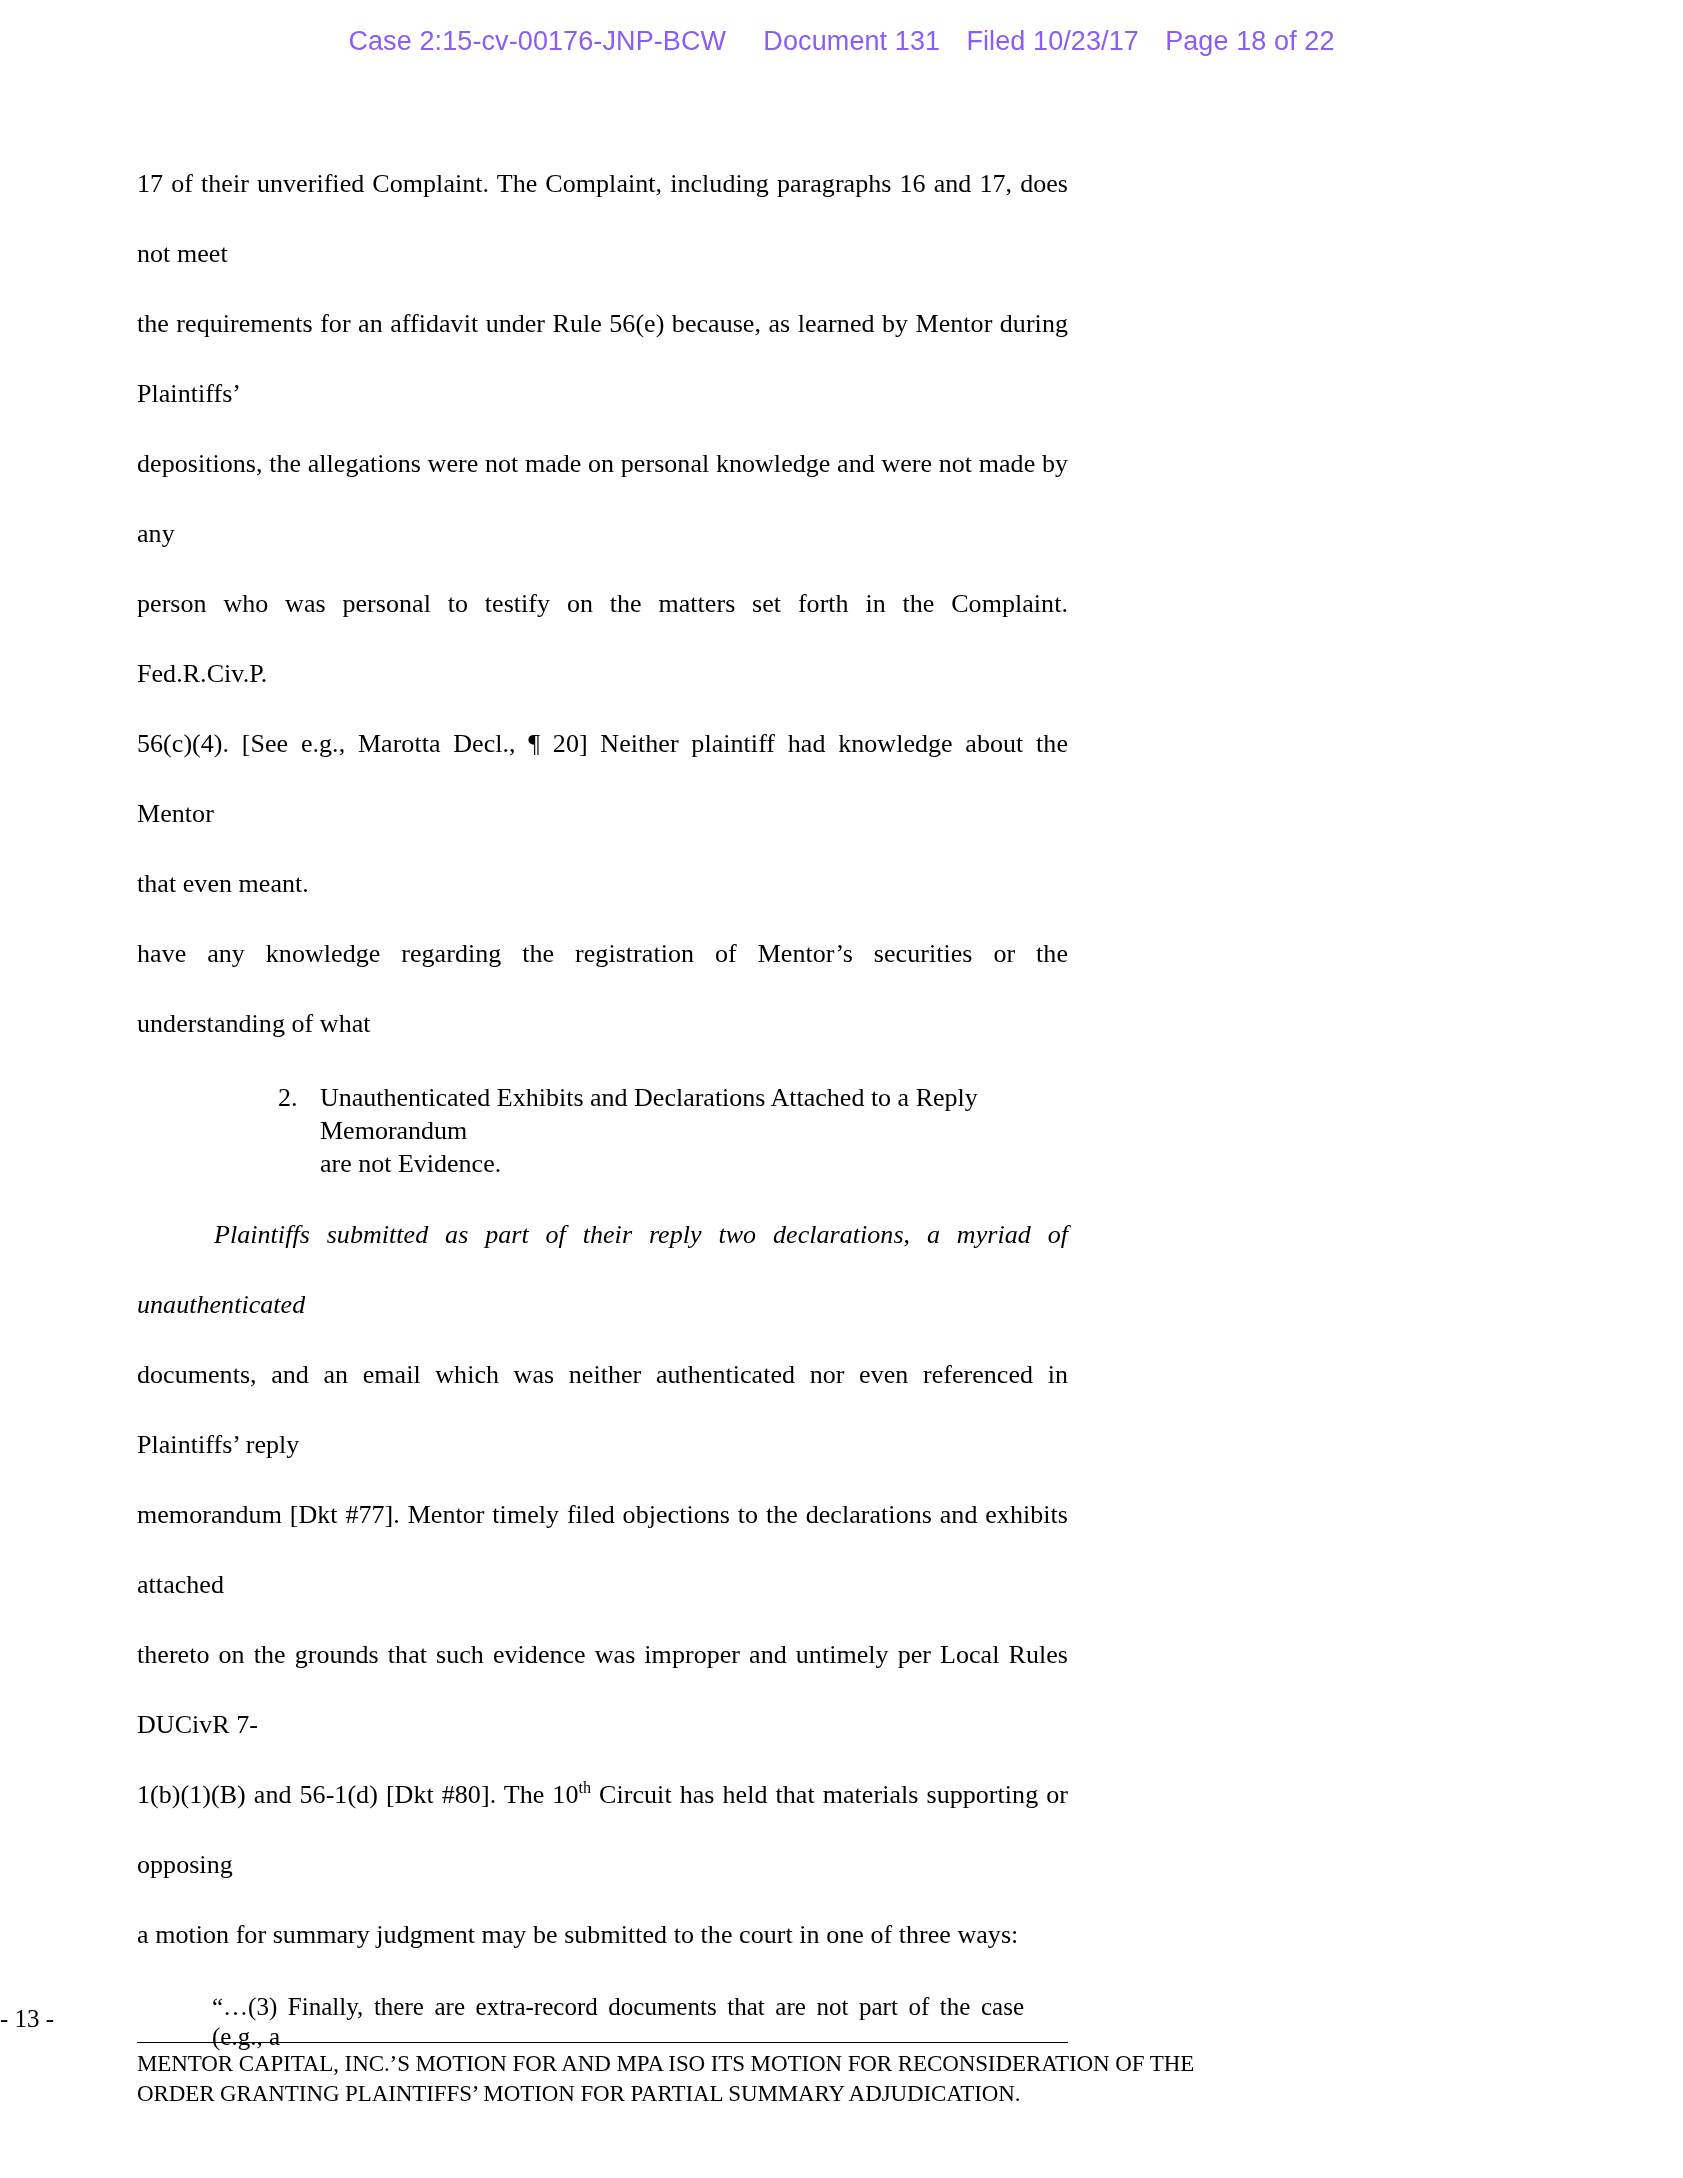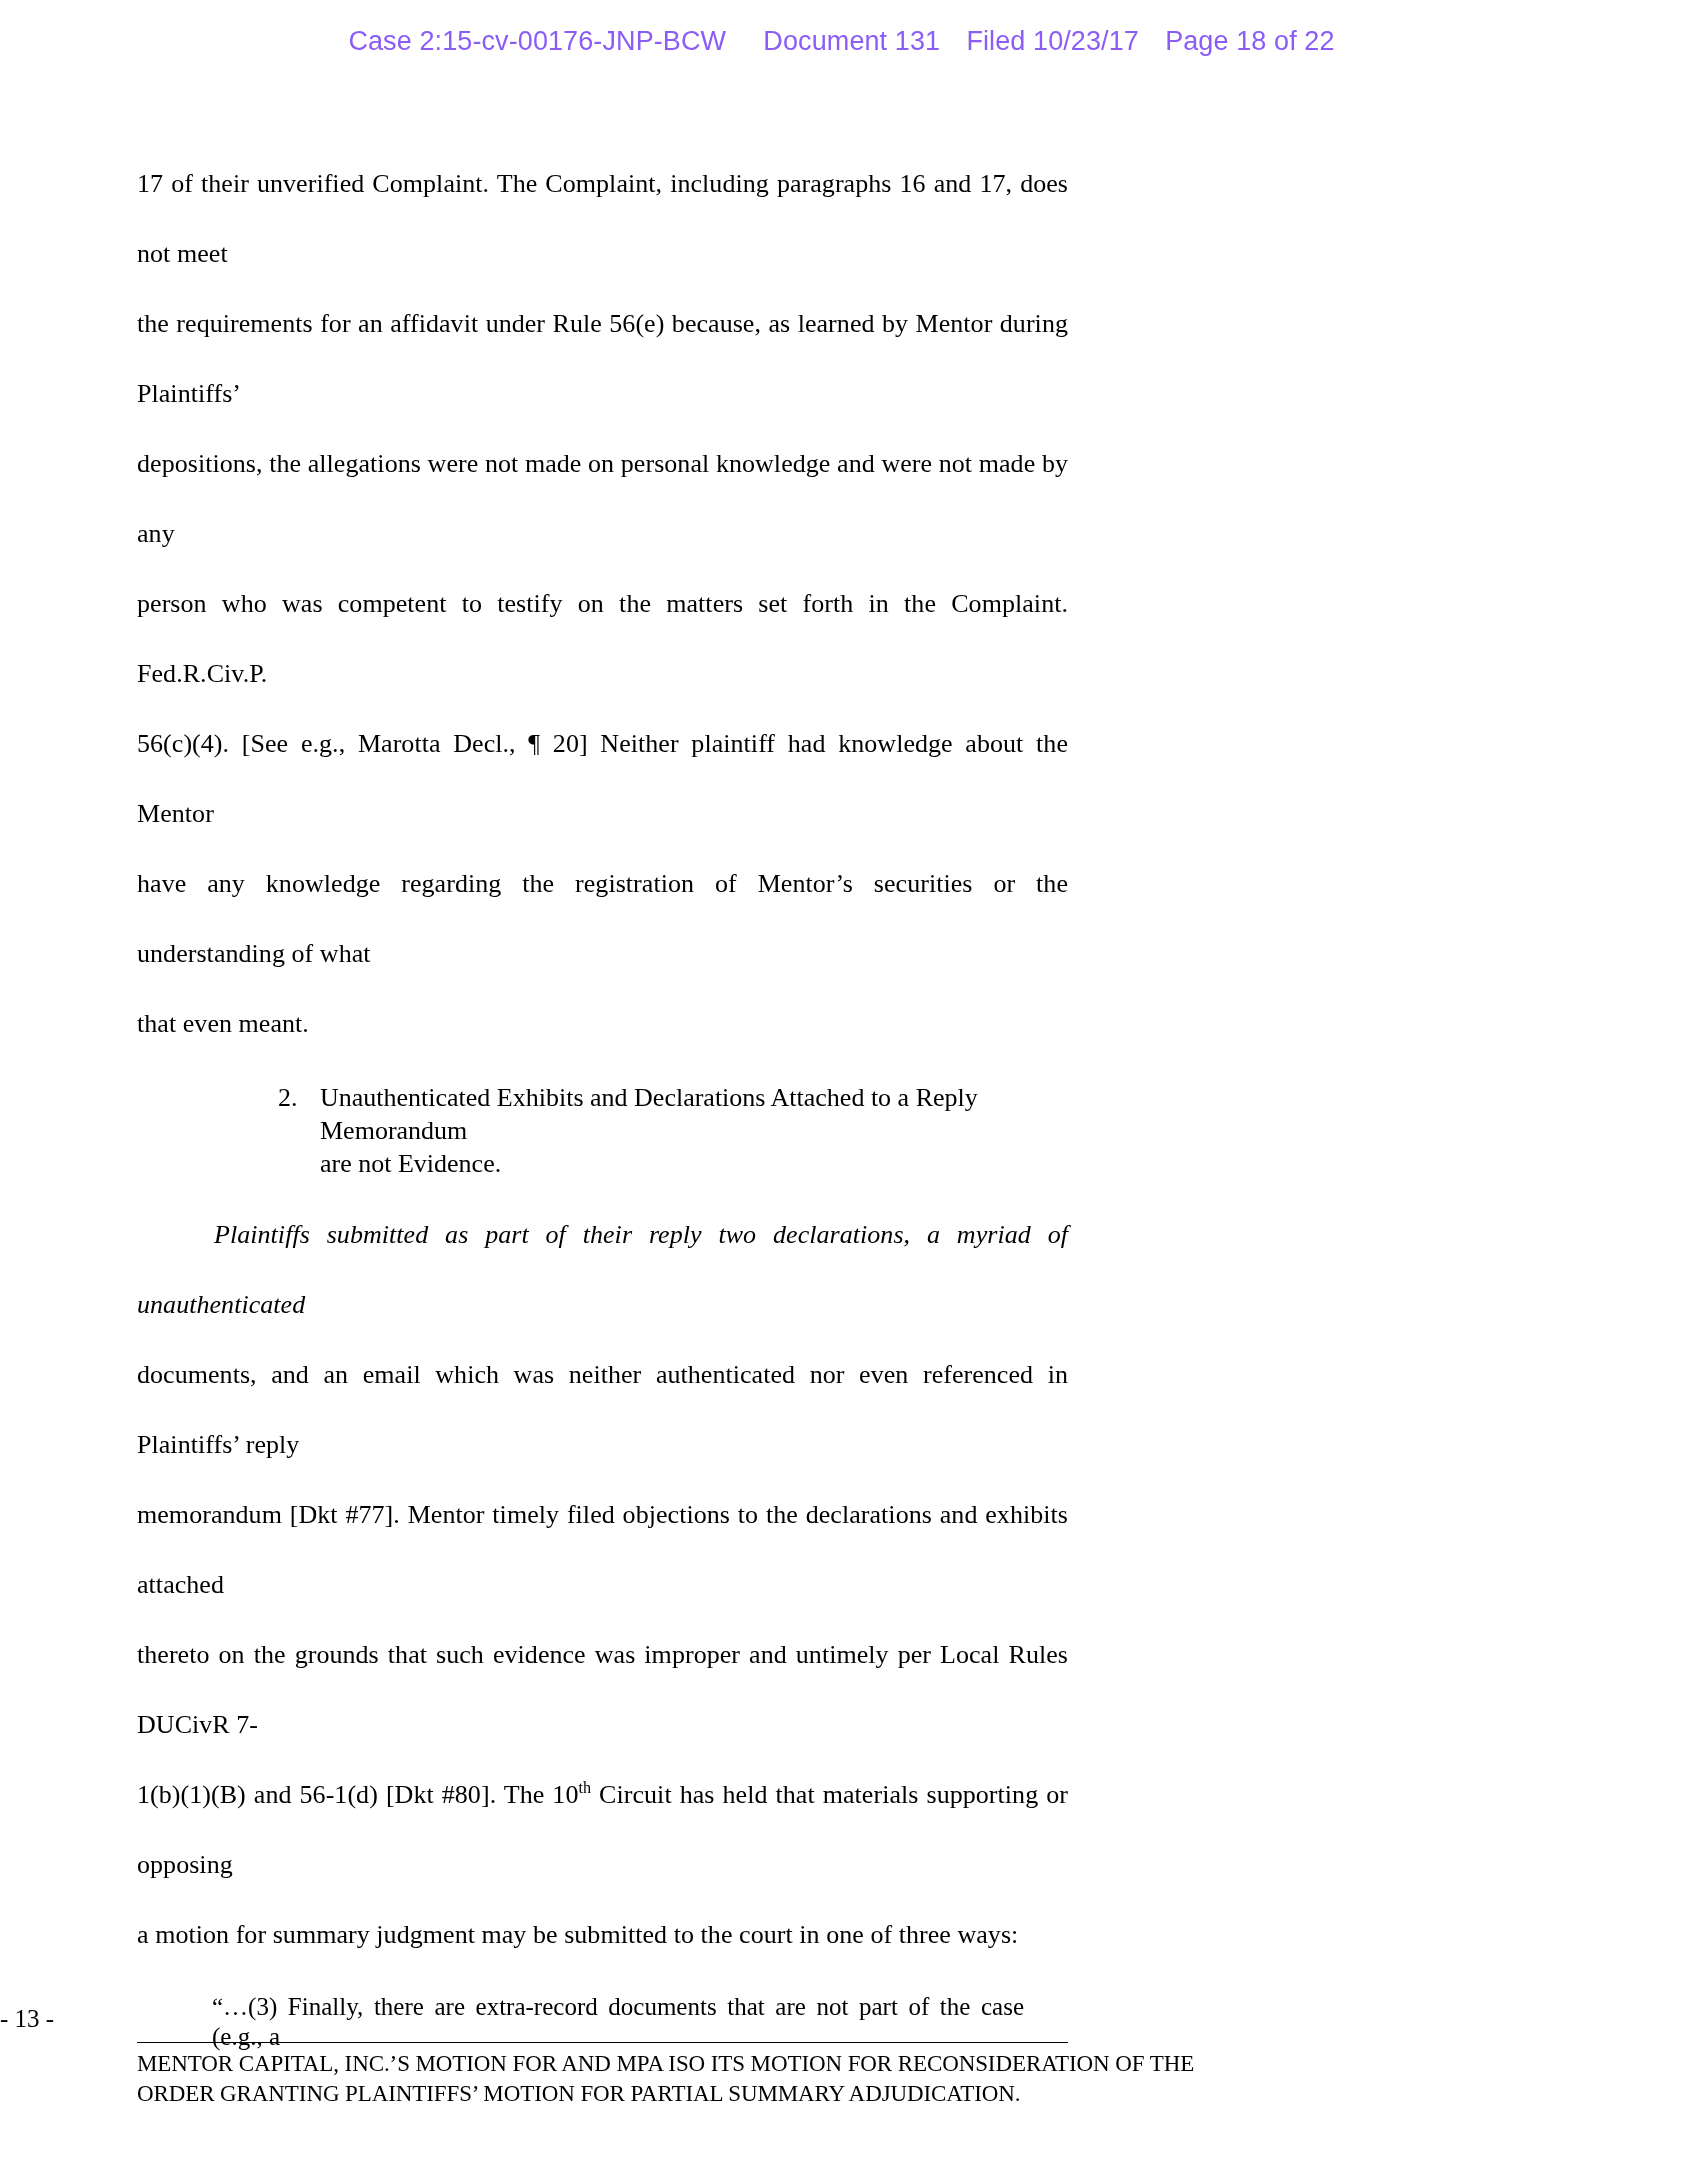--- a/index.html
+++ b/index.html
@@ -136,24 +136,24 @@
     <span class="ecf-gap-sm"></span>
     <span>Page 18 of 22</span>
   </div>
 
   <div class="body-col">
 
     <div>
       <div class="ds">17 of their unverified Complaint.  The Complaint, including paragraphs 16 and 17, does not meet</div>
       <div class="ds">the requirements for an affidavit under Rule 56(e) because, as learned by Mentor during Plaintiffs’</div>
       <div class="ds">depositions, the allegations were not made on personal knowledge and were not made by any</div>
-      <div class="ds">person who was competent to testify on the matters set forth in the Complaint.   Fed.R.Civ.P.</div>
+      <div class="ds">person who was personal to testify on the matters set forth in the Complaint.   Fed.R.Civ.P.</div>
       <div class="ds">56(c)(4).   [See e.g., Marotta Decl., ¶ 20]   Neither plaintiff had knowledge about the Mentor</div>
+      <div class="ds ds-last">that even meant.</div>
       <div class="ds">have any knowledge regarding the registration of Mentor’s securities or the understanding of what</div>
-      <div class="ds ds-last">that even meant.</div>
     </div>
 
     <div class="heading-block" style="margin-top:22px;">
       <span class="heading-num">2.</span>
       <span class="heading-text">Unauthenticated Exhibits and Declarations Attached to a Reply Memorandum</span>
       <span class="heading-text">are not Evidence.</span>
     </div>
 
     <div style="margin-top:20px;">
       <div class="ds para-indent">Plaintiffs submitted as part of their reply two declarations, a myriad of unauthenticated</div>

